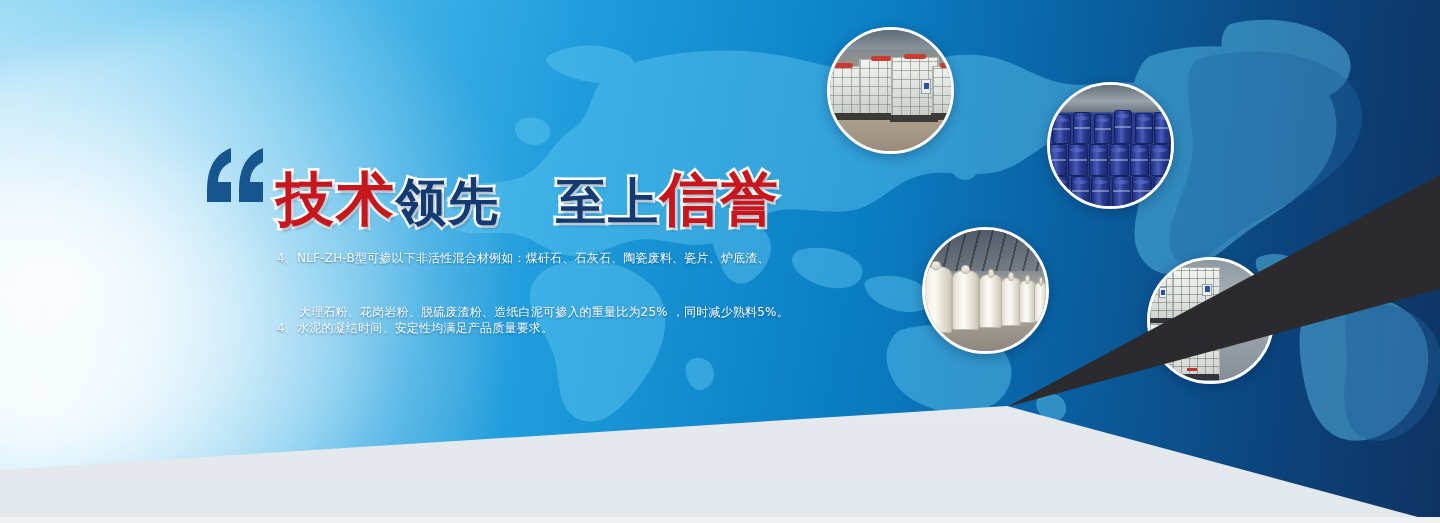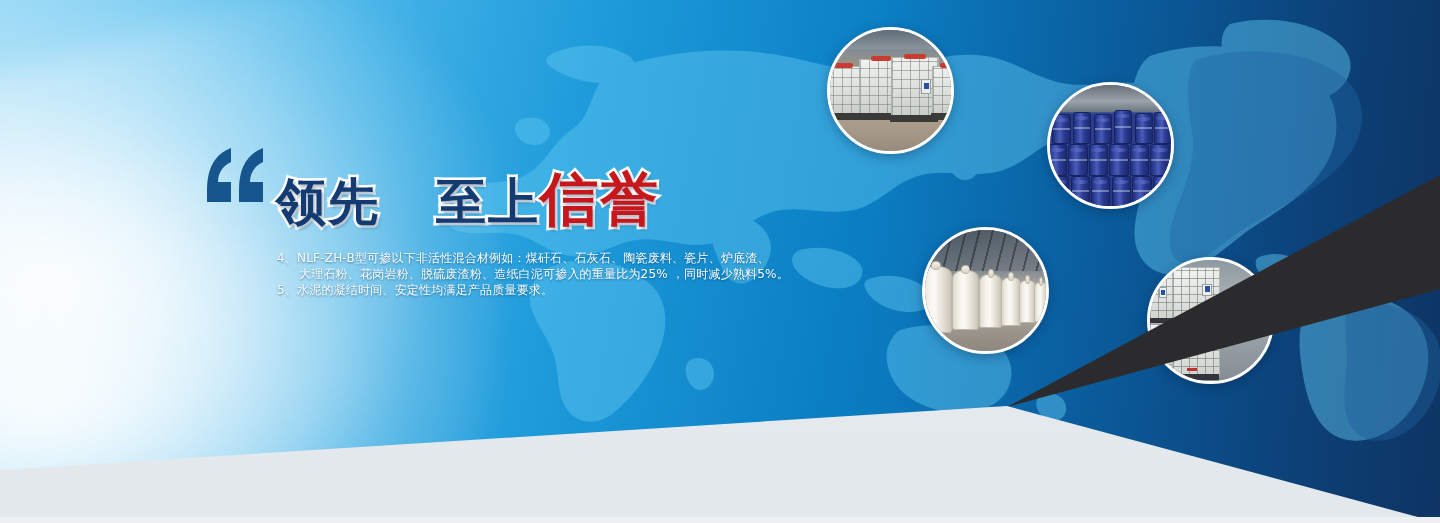--- a/index.html
+++ b/index.html
@@ -131,21 +131,21 @@
     position:absolute; left:277px; top:250px;
     width:600px;
     color:#ffffff;
     font-family:"DejaVu Sans","Liberation Sans",sans-serif;
     font-size:12px;
     line-height:16px;
     text-shadow:0 1px 2px rgba(0,45,90,.55);
     letter-spacing:.2px;
   }
   .body-copy p { margin:0; white-space:nowrap; }
-  .body-copy p.indent { padding-left:22px; }
+  .body-copy p.indent { padding-left:22px;margin-top:38px; }
 
   
   .photo {
     position:absolute;
     border-radius:50%;
     border:3px solid #ffffff;
     overflow:hidden;
     box-shadow:0 3px 12px rgba(0,30,70,.35);
     background:#9aa5ad;
   }
@@ -279,30 +279,31 @@
   <div class="bg-glow2"></div>
 
   <div class="quote">
     <svg viewBox="0 0 62 58" aria-hidden="true">
       <path d="M2 44 C2 22,10 8,26 2 L26 16 C17 20,13 28,13 36 L26 36 L26 56 L2 56 Z" fill="#17558f"></path>
       <path d="M34 44 C34 22,42 8,58 2 L58 16 C49 20,45 28,45 36 L58 36 L58 56 L34 56 Z" fill="#17558f"></path>
     </svg>
   </div>
 
   <div class="headline">
+    <span class="hw red">技术</span>
     <span class="hw navy small">领先</span>
     <span class="hl-gap"></span>
     <span class="hw navy small">至上</span>
     <span class="hw red">信誉</span>
   </div>
 
   <div class="body-copy">
     <p>4、NLF-ZH-B型可掺以下非活性混合材例如：煤矸石、石灰石、陶瓷废料、瓷片、炉底渣、</p>
     <p class="indent">大理石粉、花岗岩粉、脱硫废渣粉、造纸白泥可掺入的重量比为25% ，同时减少熟料5%。</p>
-    <p>5、水泥的凝结时间、安定性均满足产品质量要求。</p>
+    <p>4、水泥的凝结时间、安定性均满足产品质量要求。</p>
   </div>
 
   <div class="photo" id="photo-1">
     <div class="scene">
       <div class="roof"></div>
       <div class="tote" style="left:-6%;top:30%;width:34%;height:40%;">
         <div class="cage"></div>
           <div class="cap"></div>
           <div class="pallet"></div>
       </div>

